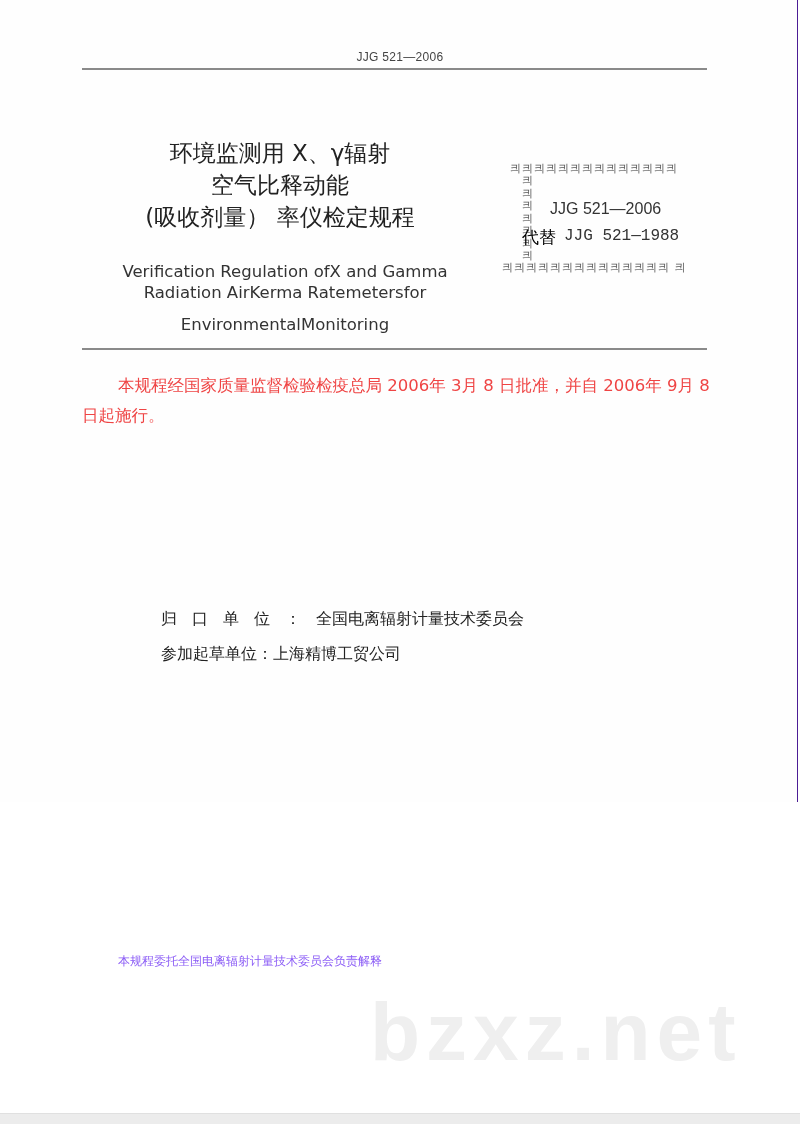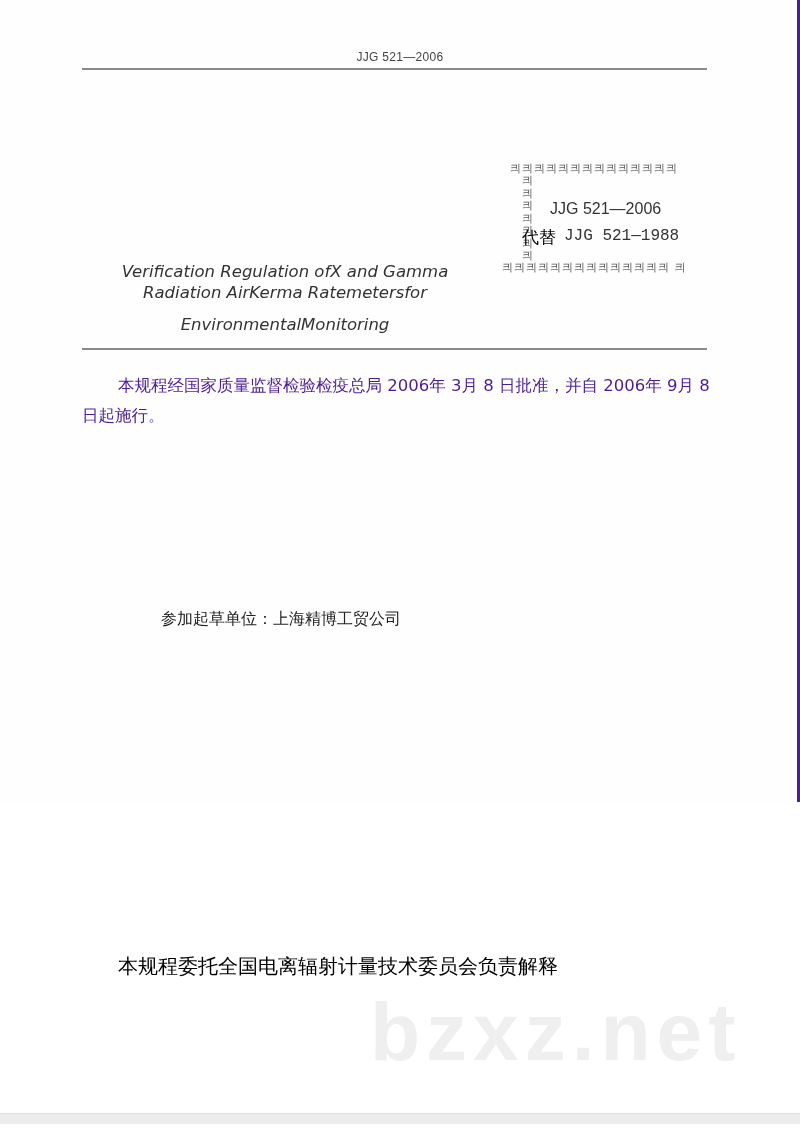--- a/index.html
+++ b/index.html
@@ -2,64 +2,69 @@
 <html><head>
   <meta charset="utf-8">
   <style>
     html, body { margin: 0; padding: 0; }
     body {
       width: 800px; height: 1134px; position: relative; overflow: hidden;
       background: #ffffff;
       font-family: "DejaVu Sans", "Liberation Sans", sans-serif;
       color: #2a2a2a;
     }
-    .page { position: absolute; left: 0; top: 0; width: 797px; height: 802px; background: #fefefe; border-right: 4px solid #4c1d95; }
+    .page { position: absolute; left: 0; top: 0; width: 797px; height: 802px; background: #fefefe; border-right: 1px solid #4c1d95; }
     .bottom-strip { position: absolute; left: 0; top: 1113px; width: 800px; height: 10px; background: #ececec; border-top: 1px solid #e0e0e0; border-bottom: 1px solid #e0e0e0; }
     .below { position: absolute; left: 0; top: 1124px; width: 800px; height: 10px; background: #fff; }
 
     .header-code { position: absolute; left: 0; width: 800px; top: 50px; text-align: center; font-family: "Liberation Sans", sans-serif; font-size: 12px; color: #444; letter-spacing: 0.3px; }
     .rule { position: absolute; left: 82px; width: 625px; height: 2px; background: #8a8a8a; }
     .rule.top { top: 68px; }
     .rule.mid { top: 348px; }
 
     .title-zh { position: absolute; left: 110px; width: 340px; top: 137px; text-align: center; font-size: 23px; line-height: 32px; color: #222; }
     .title-zh div { white-space: nowrap; }
 
-    .title-en { position: absolute; left: 100px; width: 370px; top: 261px; text-align: center; font-family: "DejaVu Sans", sans-serif; font-size: 16.5px; line-height: 21px; color: #333; font-style: italic; }
+    .title-en { position: absolute; left: 100px; width: 370px; top: 261px; text-align: center; font-family: "DejaVu Sans", sans-serif; font-size: 16.5px; line-height: 21px; color: #333; }
     .title-en .l3 { margin-top: 11px; }
 
     .code-box { position: absolute; left: 502px; top: 163px; width: 200px; height: 112px; }
     .border-glyphs { position: absolute; font-size: 11px; color: #555; line-height: 12px; white-space: nowrap; letter-spacing: 1px; }
     .border-glyphs.top { left: 8px; top: 0; text-align: right; }
     .border-glyphs.bottom { left: 0; top: 99px; text-align: right; }
     .border-glyphs.left { left: 4px; top: 12px; width: 12px; white-space: normal; line-height: 12.5px; margin-left: 16px; }
     .border-glyphs.right { left: 196px; top: 10px; width: 6px; font-size: 6px; line-height: 11px; white-space: normal; color: #777; }
     .std-current { position: absolute; left: 48px; top: 37px; font-family: "Liberation Sans", sans-serif; font-size: 16px; color: #333; }
     .std-replace-label { position: absolute; left: 20px; top: 63px; font-size: 17px; color: #000000; }
     .std-replaced { position: absolute; left: 62px; top: 64px; font-family: Liberation Mono, monospace; font-size: 16px; color: #333; }
 
-    .approval { position: absolute; left: 82px; width: 630px; top: 371px; font-size: 16.5px; line-height: 30px; color: #4c1d95; text-indent: 36px; }
+    .approval { position: absolute; left: 82px; width: 630px; top: 371px; font-size: 16.5px; line-height: 30px; color: #ef4444; text-indent: 36px; }
 
     .orgs { position: absolute; left: 161px; top: 601px; font-size: 16px; line-height: 35px; color: #222; }
     .org-row { white-space: nowrap; }
     .org-label { display: inline-block; }
     .org-label.spaced { letter-spacing: 15px; }
 
-    .interpret { position: absolute; left: 118px; top: 953px; font-size: 20px; color: #000000; }
+    .interpret { position: absolute; left: 118px; top: 953px; font-size: 12px; color: #8b5cf6; }
 
     .watermark { position: absolute; left: 370px; top: 985px; font-family: "Liberation Sans", sans-serif; font-weight: bold; font-size: 82px; color: #efefef; letter-spacing: 6px; }
   </style>
 </head>
 <body>
 
 <div class="page">
 
   <div class="header-code">JJG 521—2006</div>
   <div class="rule top"></div>
 
+  <div class="title-zh">
+    <div>环境监测用 X、γ辐射</div>
+    <div>空气比释动能</div>
+    <div>(吸收剂量） 率仪检定规程</div>
+  </div>
 
   <div class="title-en">
     <div>Verification Regulation ofX and Gamma</div>
     <div>Radiation AirKerma Ratemetersfor</div>
     <div class="l3">EnvironmentalMonitoring</div>
   </div>
 
   <div class="code-box">
     <div class="border-glyphs top">킈킈킈킈킈킈킈킈킈킈킈킈킈킈</div>
     <div class="border-glyphs left">킈 킈 킈 킈 킈 킈 킈</div>
@@ -69,20 +74,23 @@
     <div class="std-replaced">JJG 521—1988</div>
     <div class="border-glyphs bottom">킈킈킈킈킈킈킈킈킈킈킈킈킈킈 킈</div>
   </div>
 
   <div class="rule mid"></div>
 
   <div class="approval">本规程经国家质量监督检验检疫总局 2006年 3月 8 日批准，并自 2006年 9月 8 日起施行。</div>
 
   <div class="orgs">
     <div class="org-row">
+      <span class="org-label spaced">归口单位：</span><span>全国电离辐射计量技术委员会</span>
+    </div>
+    <div class="org-row">
       <span class="org-label">参加起草单位：</span><span>上海精博工贸公司</span>
     </div>
   </div>
 
   <div class="interpret">本规程委托全国电离辐射计量技术委员会负责解释</div>
 
   <div class="watermark">bzxz.net</div>
 </div>
 
 <div class="bottom-strip"></div>

